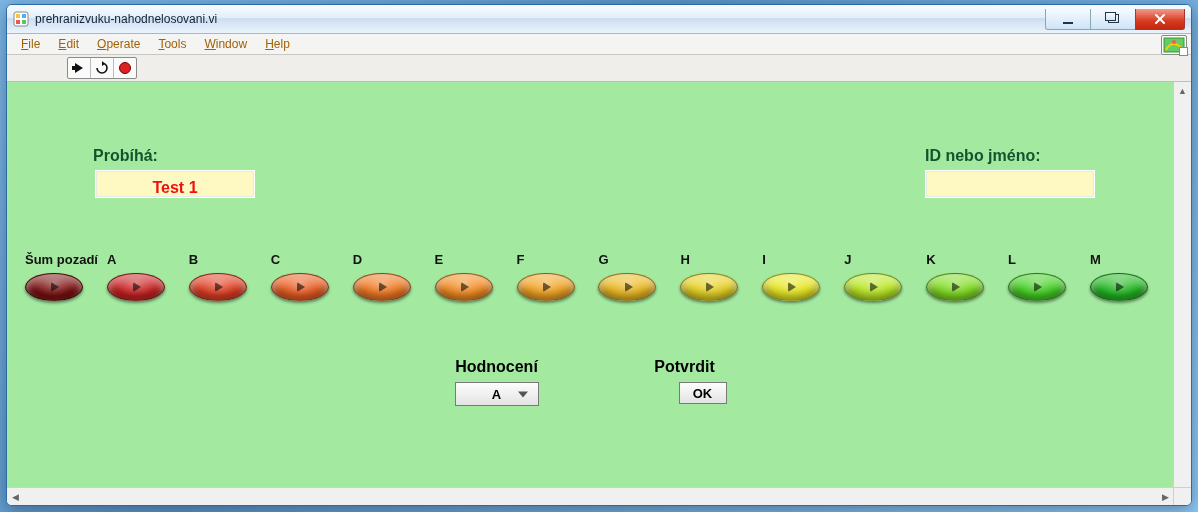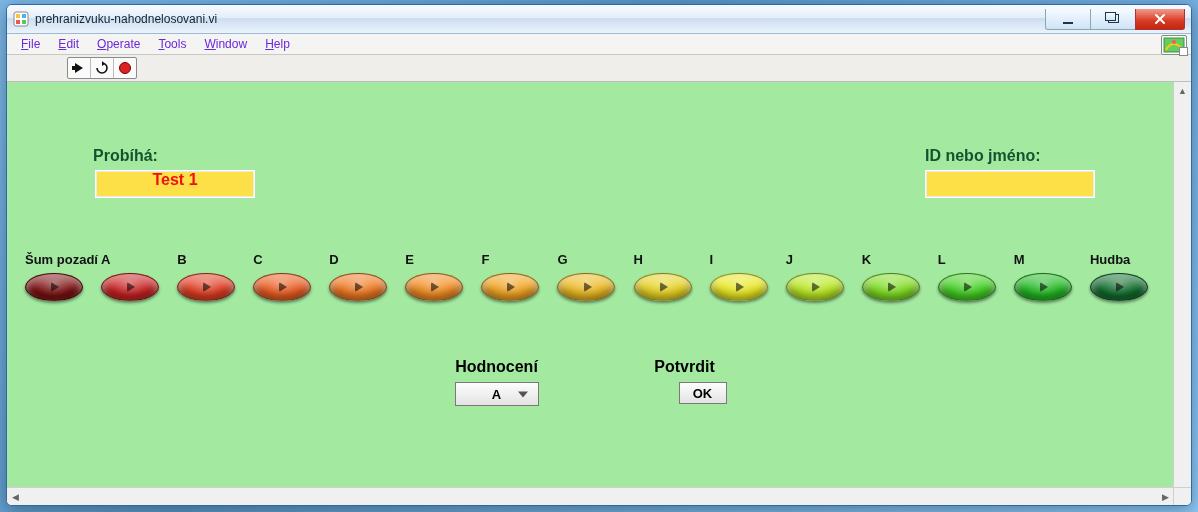--- a/index.html
+++ b/index.html
@@ -25,21 +25,21 @@
     display:flex;align-items:center;justify-content:center;position:relative;}
   .winbtn.min{background:linear-gradient(#f5faff,#cfe4f8);border-radius:0 0 0 3px;}
   .winbtn.max{background:linear-gradient(#f5faff,#cfe4f8);}
   .winbtn.close{background:linear-gradient(#f29a8a,#d83a22 60%,#c22810);border-color:#a33;border-radius:0 0 3px 0;width:48px;}
   .winbtn.min::before{content:"";width:10px;height:0;border-top:2px solid #234;position:absolute;bottom:5px;}
   .winbtn.max::before{content:"";width:9px;height:7px;border:1.5px solid #234;position:absolute;}
   .winbtn.max::after{content:"";width:9px;height:7px;border:1.5px solid #234;position:absolute;left:14px;top:3px;background:linear-gradient(#f5faff,#cfe4f8);}
   .winbtn.close svg{width:12px;height:12px;}
   
   .menubar{height:20px;background:#f4f4f2;border-bottom:1px solid #c8c8c4;display:flex;align-items:center;padding:0 6px;gap:2px;position:relative;}
-  .menuitem{padding:1px 8px;font-size:12px;color:#6d28d9;cursor:default;}
+  .menuitem{padding:1px 8px;font-size:12px;color:#a16207;cursor:default;}
   .menuitem u{text-decoration:underline;}
   .rt-icon{position:absolute;right:4px;top:1px;width:24px;height:18px;border:1px solid #888;background:#fff;border-radius:2px;}
   .rt-icon::after{content:"";position:absolute;right:-2px;bottom:-2px;width:7px;height:7px;background:#fff;border:1px solid #888;font-size:7px;}
   .rt-icon svg{width:100%;height:100%;}
   
   .toolbar{height:26px;background:#efeeea;border-bottom:1px solid #bdbdb9;display:flex;align-items:center;padding-left:60px;}
   .tb-group{display:flex;border:1px solid #8a8a86;border-radius:2px;background:#fafafa;}
   .tb-btn{width:22px;height:20px;display:flex;align-items:center;justify-content:center;border-right:1px solid #bdbdb9;}
   .tb-btn:last-child{border-right:none;}
   .tb-btn svg{width:14px;height:14px;}
@@ -49,22 +49,22 @@
   .scroll-v .arr{height:17px;display:flex;align-items:center;justify-content:center;color:#666;font-size:9px;}
   .scroll-h{position:absolute;left:0;right:17px;bottom:0;height:17px;background:#f0f0f0;border-top:1px solid #cfcfcf;display:flex;}
   .scroll-h .arr{width:17px;display:flex;align-items:center;justify-content:center;color:#666;font-size:9px;}
   .scroll-corner{position:absolute;right:0;bottom:0;width:17px;height:17px;background:#f0f0f0;border-left:1px solid #cfcfcf;border-top:1px solid #cfcfcf;}
   .panel{
     position:absolute;left:0;top:0;right:17px;bottom:17px;
     background:#a3e9a0;
   }
   
   .lbl{font-weight:600;font-size:16px;color:#14532d;position:absolute;}
-  .txtbox{position:absolute;background:#fde047;border:1px solid #fff;box-shadow:inset 0 0 0 1px #e9e9e9;
-    height:26px;display:flex;align-items:flex-start;justify-content:center;}
+  .txtbox{position:absolute;background:#fef9c3;border:1px solid #fff;box-shadow:inset 0 0 0 1px #e9e9e9;
+    height:26px;display:flex;align-items:flex-end;justify-content:center;}
   .txtbox.readonly{color:#e11;font-weight:700;font-size:16px;}
   .txtbox.input input{border:none;outline:none;width:100%;height:100%;font:inherit;padding:0 6px;background:transparent;}
   
   .ovalrow{position:absolute;left:18px;right:18px;top:250px;display:flex;justify-content:space-between;}
   .ovalcol{display:flex;flex-direction:column;width:66px;}
   .ovallbl{font-size:13px;font-weight:700;color:#111;margin-bottom:6px;white-space:nowrap;}
   .oval{
     width:56px;height:26px;border-radius:50%/50%;position:relative;cursor:pointer;
     box-shadow:0 2px 3px rgba(0,0,0,.45), inset 0 5px 8px rgba(255,255,255,.5), inset 0 -5px 8px rgba(0,0,0,.35);
     border:1px solid rgba(0,0,0,.35);
@@ -212,24 +212,20 @@
               <div class="oval" style="background: radial-gradient(at 50% 35%, rgb(177, 234, 120) 0%, rgb(125, 220, 30) 55%, rgb(88, 154, 21) 100%);"></div>
             </div>
             <div class="ovalcol">
               <div class="ovallbl">L</div>
               <div class="oval" style="background: radial-gradient(at 50% 35%, rgb(140, 226, 120) 0%, rgb(63, 207, 30) 55%, rgb(44, 145, 21) 100%);"></div>
             </div>
             <div class="ovalcol">
               <div class="ovallbl">M</div>
               <div class="oval" style="background: radial-gradient(at 50% 35%, rgb(120, 212, 120) 0%, rgb(30, 184, 30) 55%, rgb(21, 129, 21) 100%);"></div>
             </div>
-            <div class="ovalcol">
-              <div class="ovallbl">Hudba</div>
-              <div class="oval" style="background: radial-gradient(at 50% 35%, rgb(110, 166, 127) 0%, rgb(13, 106, 42) 55%, rgb(9, 74, 29) 100%);"></div>
-            </div>
           </div>
 
         <div class="centerblk" style="top:276px;">
           <div class="ccol">
             <div class="clabel">Hodnocení</div>
             <div class="selectbox">
               <span>A</span>
               <span class="tri"></span>
             </div>
           </div>

